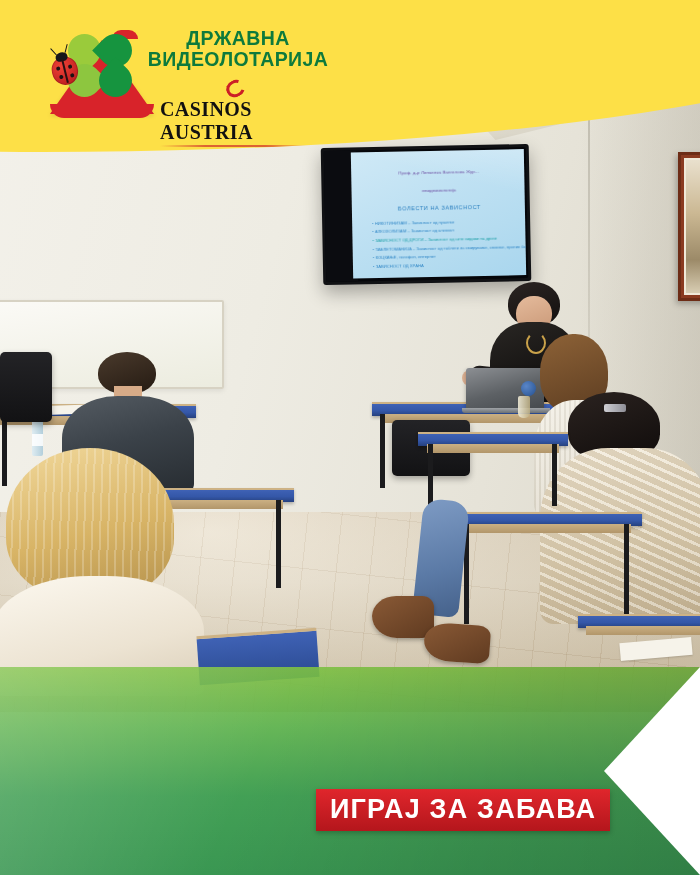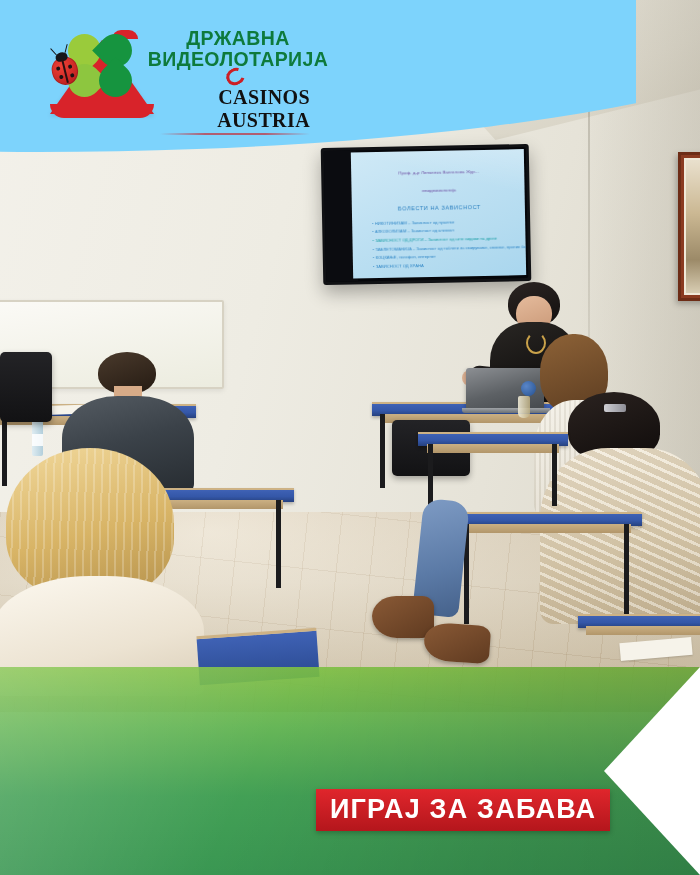--- a/index.html
+++ b/index.html
@@ -122,22 +122,22 @@
   
   .glass{position:absolute;left:518px;top:396px;width:12px;height:22px;
         background:linear-gradient(to right,rgba(240,235,215,.9),rgba(190,175,130,.85));
         border-radius:2px 2px 5px 5px;}
 
   
   .boot{position:absolute;background:linear-gradient(150deg,#8a5a36,#5f3a20);
         border-radius:45% 22% 22% 46%/55% 30% 30% 60%;box-shadow:0 2px 4px rgba(0,0,0,.3);}
 
   
-  .header{position:absolute;left:0;top:0;width:636px;height:152px;
-        background:#7dd3fc;
+  .header{position:absolute;left:0;top:0;width:700px;height:152px;
+        background:#fde047;
         clip-path:ellipse(128% 100% at 6% 0%);}
 
   .logo{position:absolute;left:42px;top:24px;width:118px;height:92px;}
   .logo .tri{position:absolute;left:8px;top:16px;width:0;height:0;
         border-left:52px solid transparent;border-right:52px solid transparent;
         border-bottom:74px solid #d8232a;
         filter:drop-shadow(0 2px 2px rgba(0,0,0,.12));}
   .logo .tri-round{position:absolute;left:8px;top:80px;width:104px;height:14px;
         background:#d8232a;border-radius:0 0 14px 14px;}
   .logo .clover{position:absolute;left:26px;top:10px;width:66px;height:62px;}
@@ -155,21 +155,21 @@
   .logo .bug-head{position:absolute;left:7px;top:-5px;width:12px;height:9px;background:#16171a;border-radius:50% 50% 40% 40%;}
   .logo .bug-line{position:absolute;left:12px;top:2px;width:1.5px;height:24px;background:#2b1012;}
   .logo .dot{position:absolute;width:4px;height:4px;background:#1b1214;border-radius:50%;}
   .logo .ant{position:absolute;width:1.4px;height:9px;background:#16171a;border-radius:1px;}
 
   .brand{position:absolute;left:118px;top:28px;width:240px;text-align:center;}
   .brand .line1,.brand .line2{
         color:#0e7a3c;font-weight:bold;letter-spacing:.4px;line-height:1.08;}
   .brand .line1{font-size:19.5px;}
   .brand .line2{font-size:19.5px;}
-  .ca{position:absolute;left:160px;top:68px;width:150px;text-align:right;}
+  .ca{position:absolute;left:160px;top:80px;width:150px;text-align:left;}
   .ca .c-mark{width:13px;height:11px;margin:0 auto 1px;
         border:3.2px solid #cc1f26;border-radius:50%;border-right-color:transparent;
         transform:rotate(-28deg);}
   .ca .c-text{font-family:"Liberation Serif",serif;font-weight:bold;
         font-size:20px;color:#111;letter-spacing:.4px;}
   .ca .c-rule{height:2px;margin-top:1px;
         background:linear-gradient(to right,rgba(204,31,38,0),#cc1f26 30%,#cc1f26 70%,rgba(204,31,38,0));
         opacity:.65;}
 
   

